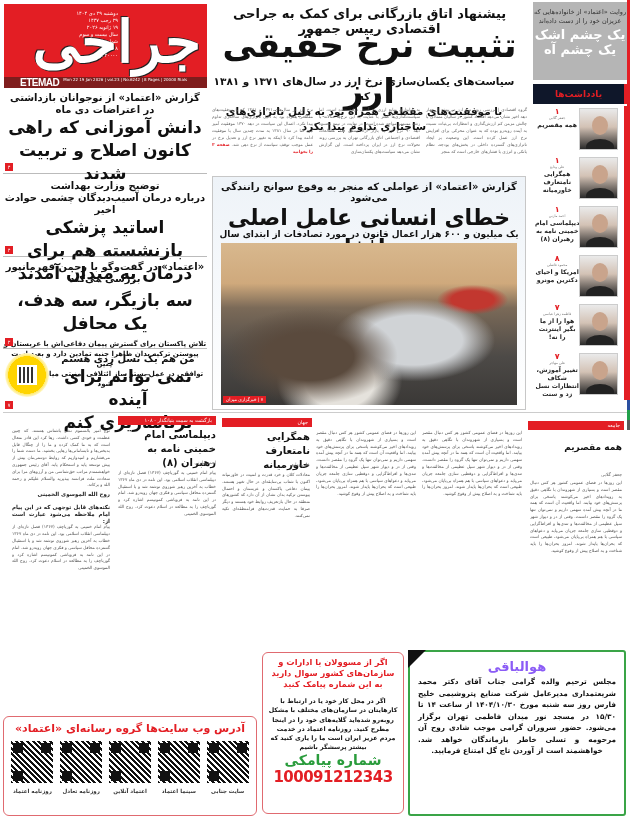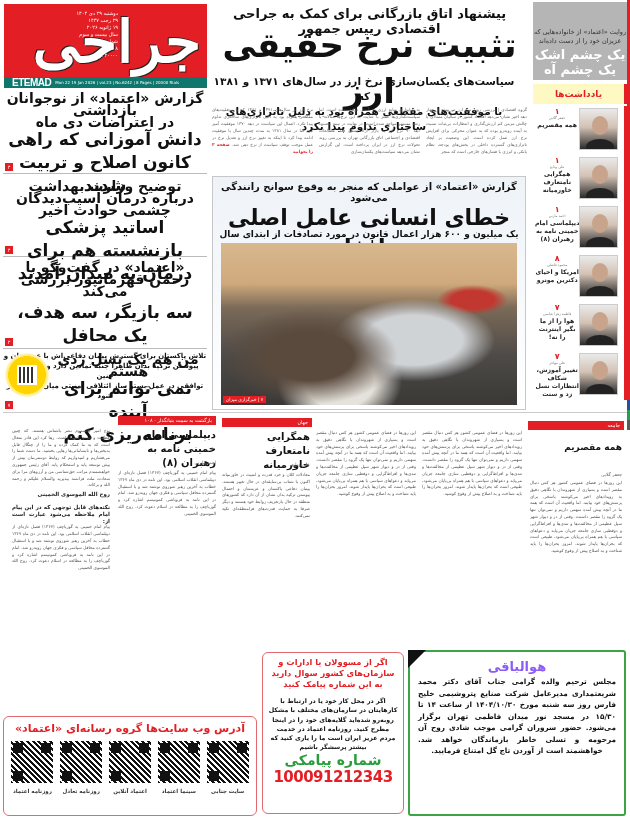--- a/index.html
+++ b/index.html
@@ -4,53 +4,53 @@
 <style>
   * { box-sizing: border-box; margin: 0; padding: 0; }
   html, body { width: 630px; height: 820px; overflow: hidden; background: #fff; }
   body { font-family: "DejaVu Sans", sans-serif; color: #111; position: relative; direction: rtl; }
   .abs { position: absolute; }
 
   
   .masthead { left: 4px; top: 4px; width: 203px; height: 84px; background: #e31e24; }
   .logo-word { position: absolute; right: 6px; top: 2px; font-family: "DejaVu Serif", serif; font-weight: bold; font-size: 58px; color: #fff; line-height: 72px; letter-spacing: -2px; text-shadow: 1px 1px 0 #222, -1px -1px 0 #222; }
   .date-block { position: absolute; left: 64px; top: 6px; font-size: 5px; line-height: 7px; color: #fff; text-align: right; width: 50px; }
-  .logo-footer { position: absolute; left: 0; bottom: 0; width: 100%; height: 11px; background: #0f766e; display: flex; align-items: center; direction: ltr; gap: 4px; padding-left: 8px; }
+  .logo-footer { position: absolute; left: 0; bottom: 0; width: 100%; height: 11px; background: #7f1d1d; display: flex; direction: ltr; gap: 4px; padding-left: 16px; }
   .logo-latin { font-family: "Liberation Sans", sans-serif; font-weight: bold; color: #fff; font-size: 10px; letter-spacing: -0.5px; }
   .logo-meta { color: #fff; font-size: 4px; white-space: nowrap; }
 
   
   .kicker-main { right: 103px; left: 212px; top: 6px; text-align: center; font-weight: bold; font-size: 13px; }
   .headline-main { right: 103px; left: 212px; top: 22px; text-align: center; font-weight: bold; font-size: 34px; font-family: "DejaVu Sans", sans-serif; line-height: 46px; letter-spacing: -1px; }
   .sub-main { right: 114px; left: 212px; top: 74px; text-align: center; font-weight: bold; font-size: 10.5px; line-height: 15px; }
   .body-cols { right: 103px; left: 212px; top: 106px; height: 60px; display: flex; gap: 6px; }
   .body-col { flex: 1; font-size: 4.3px; line-height: 7px; color: #666; text-align: justify; }
   .body-col .red { color: #e31e24; font-weight: bold; }
 
   
   .grey-box { right: 3px; top: 2px; width: 94px; height: 78px; background: #b5b5b5; text-align: center; padding-top: 6px; }
-  .grey-kicker { font-size: 6.5px; color: #333; line-height: 8.5px; margin-top: 20px; }
+  .grey-kicker { font-size: 6.5px; color: #333; line-height: 8.5px; }
   .grey-title { font-size: 13px; color: #fff; font-weight: bold; line-height: 15px; margin-top: 2px; }
 
   
-  .notes-head { right: 3px; top: 84px; width: 94px; height: 20px; background: #fef9c3; border-right: 3px solid #e31e24; text-align: center; color: #e31e24; font-weight: bold; font-size: 9px; line-height: 20px; }
+  .notes-head { right: 3px; top: 84px; width: 94px; height: 20px; background: #0f172a; border-right: 3px solid #e31e24; text-align: center; color: #e31e24; font-weight: bold; font-size: 9px; line-height: 20px; }
   .notes-list { right: 3px; top: 106px; width: 94px; height: 294px; border-right: 3px solid #e31e24; }
   .note { height: 49px; display: flex; flex-direction: row; align-items: flex-start; padding: 2px 2px; }
   .note-text { width: 46px; text-align: center; }
   .note-num { color: #e31e24; font-weight: bold; font-size: 8px; line-height: 8px; }
   .note-author { font-size: 3.5px; color: #777; line-height: 5px; }
   .note-title { font-size: 6.2px; font-weight: bold; line-height: 8px; color: #222; }
   .note-photo { width: 40px; height: 42px; margin-right: 4px; border: 1px solid #ccc; background: linear-gradient(180deg, #eaeaea 0%, #d3c2b5 45%, #2a2a2a 100%); position: relative; overflow: hidden; }
   .note-photo::before { content: ""; position: absolute; left: 12px; top: 7px; width: 16px; height: 19px; border-radius: 50%; background: #c9a48c; }
   .note-photo::after { content: ""; position: absolute; left: 6px; bottom: -6px; width: 28px; height: 16px; border-radius: 50% 50% 0 0; background: #222; }
 
   
   .left-col { left: 3px; top: 92px; width: 204px; }
   .story { text-align: center; border-bottom: 1px solid #bbb; position: relative; padding-bottom: 6px; }
-  .story .kick { font-size: 14px; font-weight: bold; line-height: 12px; }
+  .story .kick { font-size: 10px; font-weight: bold; line-height: 12px; }
   .story .big { font-size: 17px; font-weight: bold; line-height: 23px; letter-spacing: -0.5px; }
   .story .small { font-size: 7px; line-height: 10px; font-weight: bold; }
   .page-tag { position: absolute; left: 2px; bottom: 2px; width: 8px; height: 8px; background: #e31e24; color: #fff; font-size: 5px; text-align: center; line-height: 8px; }
   .sun { position: absolute; left: 2px; top: 4px; width: 44px; height: 44px; border-radius: 50%; background: radial-gradient(circle, #ffd400 60%, #ffe96a 61%, #fff 75%); }
   .sun-qr { position: absolute; left: 12px; top: 12px; width: 20px; height: 20px; background: repeating-linear-gradient(90deg,#333 0 2px,#fff 2px 4px), #fff; border: 2px solid #fff; }
 
   
   .feature-box { left: 212px; top: 176px; width: 314px; height: 234px; border: 1px solid #c7c7c7; background: linear-gradient(180deg,#eef3f8 0%,#fff 100%); }
   .feature-kick { position: absolute; left: 0; right: 0; top: 4px; text-align: center; font-weight: bold; font-size: 10px; }
   .feature-title { position: absolute; left: 0; right: 0; top: 18px; text-align: center; font-weight: bold; font-size: 22px; line-height: 30px; letter-spacing: -0.5px; margin-top: 8px; }

